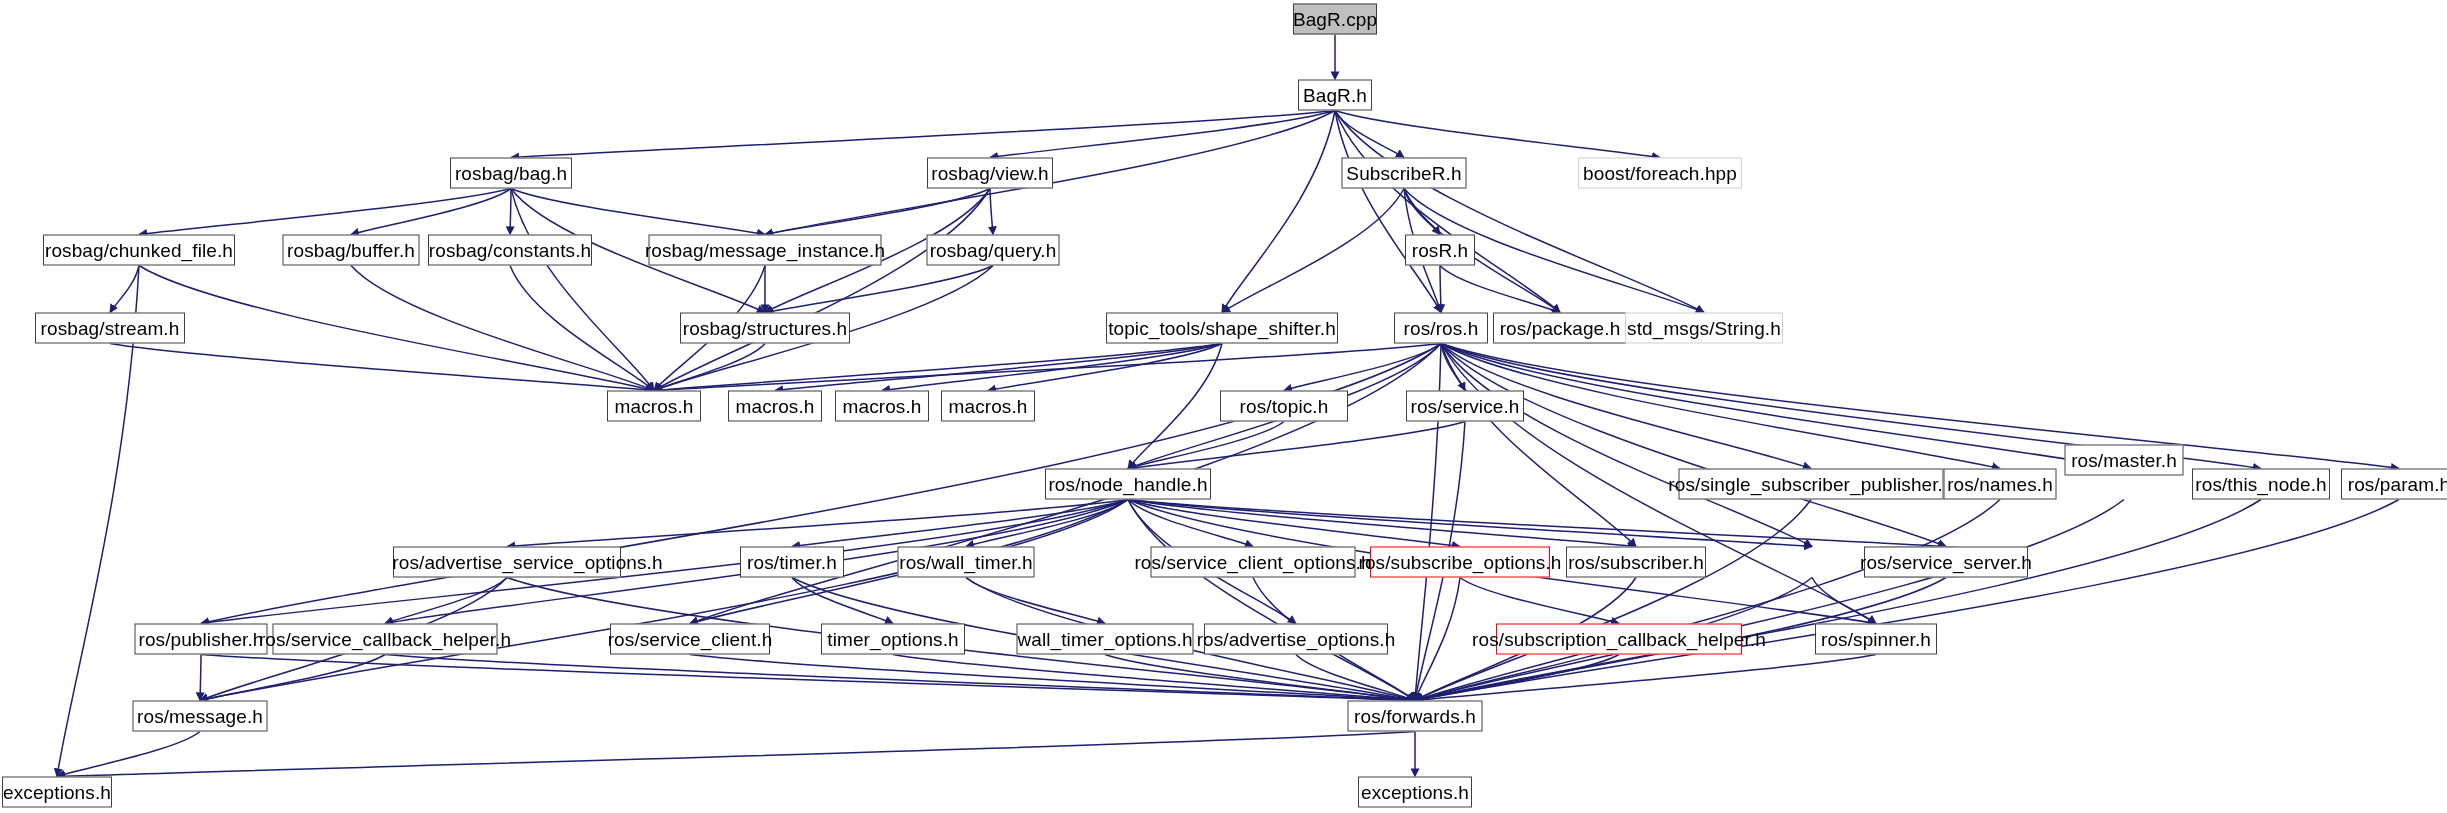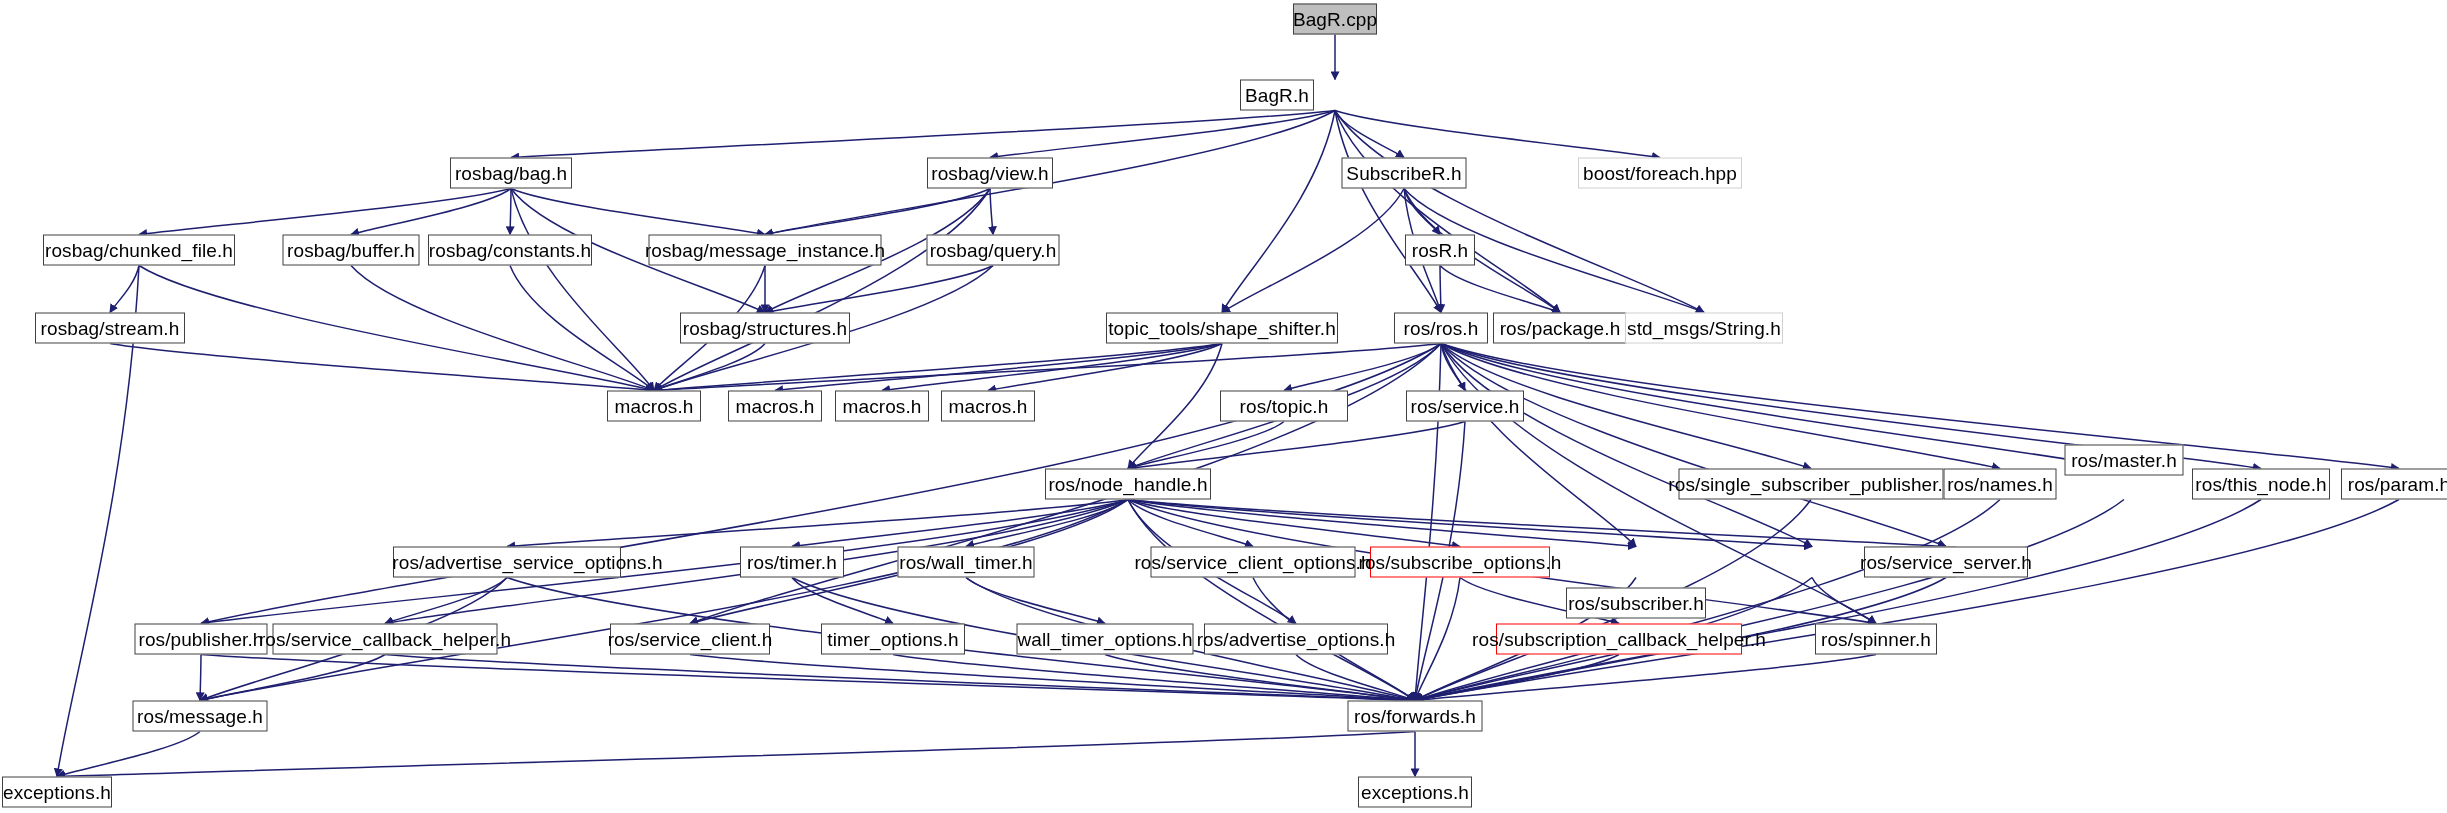--- a/index.html
+++ b/index.html
@@ -173,21 +173,21 @@
         <path d="M 2124 499.5 C 2017.65 582.75, 1556.8 660.3, 1415 700.5" fill="none" stroke="#1f1f70" stroke-width="1.5" marker-end="url(#arrow)"></path>
         <path d="M 2261 499.5 C 2134.1 582.75, 1584.1999999999998 660.3, 1415 700.5" fill="none" stroke="#1f1f70" stroke-width="1.5" marker-end="url(#arrow)"></path>
         <path d="M 2399 499.5 C 2251.4 582.75, 1611.8 660.3, 1415 700.5" fill="none" stroke="#1f1f70" stroke-width="1.5" marker-end="url(#arrow)"></path>
         <path d="M 1811 499.5 C 1751.6 584.2476, 1494.2 660.3, 1415 700.5" fill="none" stroke="#1f1f70" stroke-width="1.5" marker-end="url(#arrow)"></path>
       </g>
   </svg>
   <div id="nodes-layer">
       <div class="node root" style="left: 1335px; top: 19px; width: 84px;">
         <span>BagR.cpp</span>
       </div>
-      <div class="node" style="left: 1277px; top: 95px; width: 74px;">
+      <div class="node" style="left: 1335px; top: 95px; width: 74px;">
         <span>BagR.h</span>
       </div>
       <div class="node" style="left: 511px; top: 173px; width: 122px;">
         <span>rosbag/bag.h</span>
       </div>
       <div class="node" style="left: 990px; top: 173px; width: 126px;">
         <span>rosbag/view.h</span>
       </div>
       <div class="node" style="left: 1404px; top: 173px; width: 125px;">
         <span>SubscribeR.h</span>
@@ -275,21 +275,21 @@
       </div>
       <div class="node" style="left: 966px; top: 562px; width: 137px;">
         <span>ros/wall_timer.h</span>
       </div>
       <div class="node" style="left: 1253px; top: 562px; width: 205px;">
         <span>ros/service_client_options.h</span>
       </div>
       <div class="node highlight" style="left: 1460px; top: 562px; width: 180px;">
         <span>ros/subscribe_options.h</span>
       </div>
-      <div class="node" style="left: 1636px; top: 562px; width: 140px; margin-top: 41px;">
+      <div class="node" style="left: 1636px; top: 562px; width: 140px;">
         <span>ros/subscriber.h</span>
       </div>
       <div class="node" style="left: 1918px; top: 562px; width: 76px;">
         <span>ros/init.h</span>
       </div>
       <div class="node" style="left: 1946px; top: 562px; width: 164px;">
         <span>ros/service_server.h</span>
       </div>
       <div class="node" style="left: 201px; top: 639px; width: 133px;">
         <span>ros/publisher.h</span>

